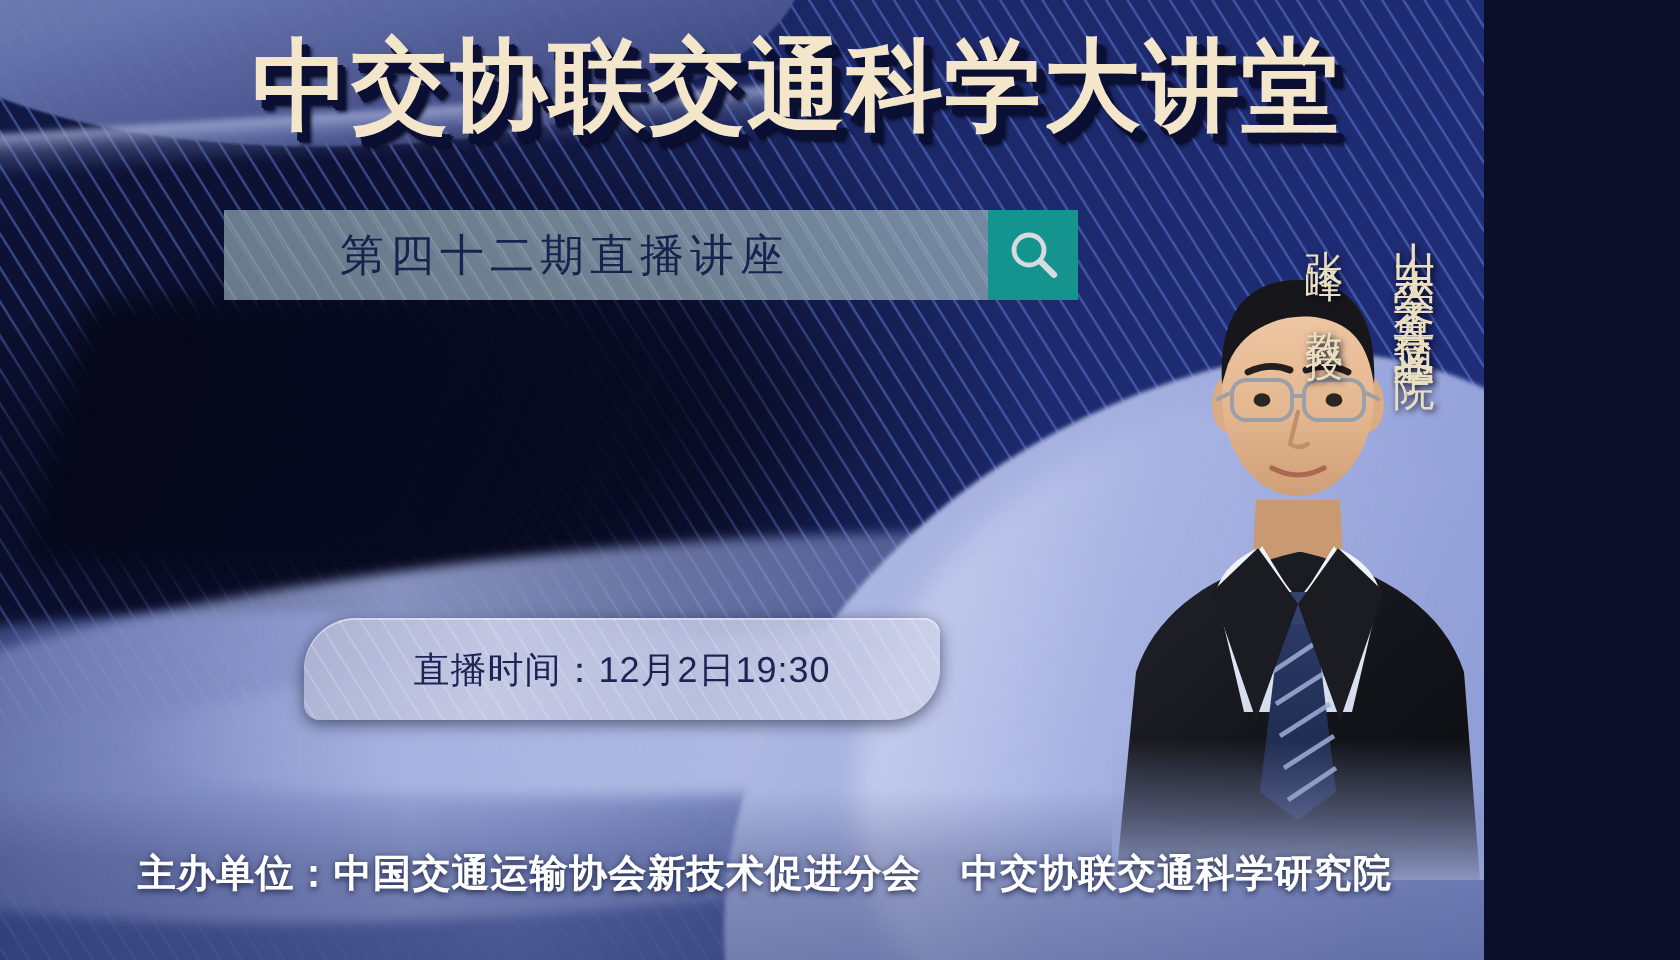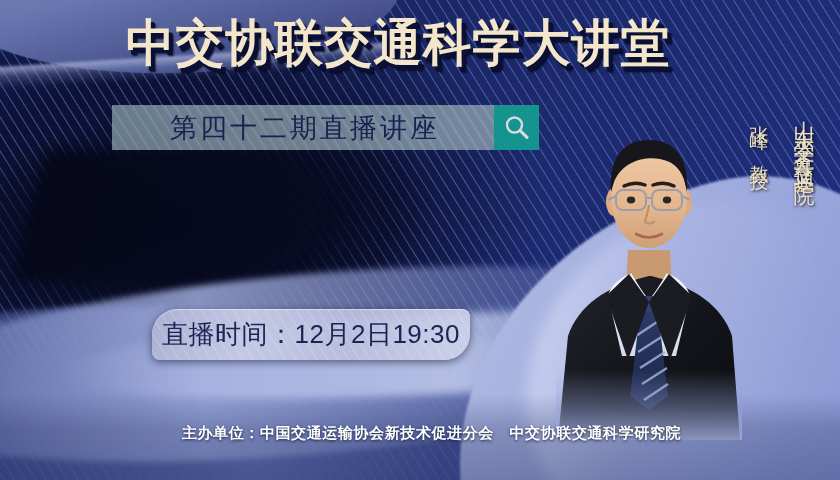--- a/index.html
+++ b/index.html
@@ -6,21 +6,21 @@
     margin: 0;
     padding: 0;
     background: #0b0f2a;
   }
   body {
     font-family: "Liberation Sans", "DejaVu Sans", sans-serif;
   }
 
   #poster {
     position: relative;
-    width: 840px;
+    width: 742px;
     height: 480px;
     overflow: hidden;
     background: #14532d;
   }
 
   
   .bg-base {
     position: absolute;
     inset: 0;
     background:
@@ -193,21 +193,21 @@
       rgba(255,255,255,0.18) 5.0px,
       rgba(255,255,255,0.0) 6.0px,
       rgba(255,255,255,0.0) 9.0px
     );
     pointer-events: none;
   }
   .subtitle-text {
     position: relative;
     z-index: 2;
     margin-left: 58px;
-    font-size: 27px;
+    font-size: 22px;
     font-weight: 500;
     letter-spacing: 3px;
     color: #17224f;
     white-space: nowrap;
   }
   .search-box {
     position: absolute;
     left: 494px;
     top: 105px;
     width: 45px;
@@ -258,21 +258,21 @@
       rgba(255,255,255,0.0) 4.4px,
       rgba(255,255,255,0.22) 5.1px,
       rgba(255,255,255,0.0) 6.1px,
       rgba(255,255,255,0.0) 9.0px
     );
     pointer-events: none;
   }
   .time-text {
     position: relative;
     z-index: 2;
-    font-size: 26px;
+    font-size: 18px;
     font-weight: 500;
     letter-spacing: 0.5px;
     color: #1b2454;
     white-space: nowrap;
   }
 
   
   .speaker {
     position: absolute;
     left: 556px;
@@ -310,21 +310,21 @@
     font-size: 19px;
     letter-spacing: 7px;
   }
 
   
   .footer {
     position: absolute;
     left: 0; right: 0;
     top: 424px;
     text-align: center;
-    font-size: 15px;
+    font-size: 19px;
     font-weight: bold;
     letter-spacing: 0.6px;
     color: #ffffff;
     text-shadow: 0 1px 3px rgba(10,16,48,0.85);
     white-space: nowrap;
     padding-left: 23px;
   }
 </style>
 </head>
 <body>

